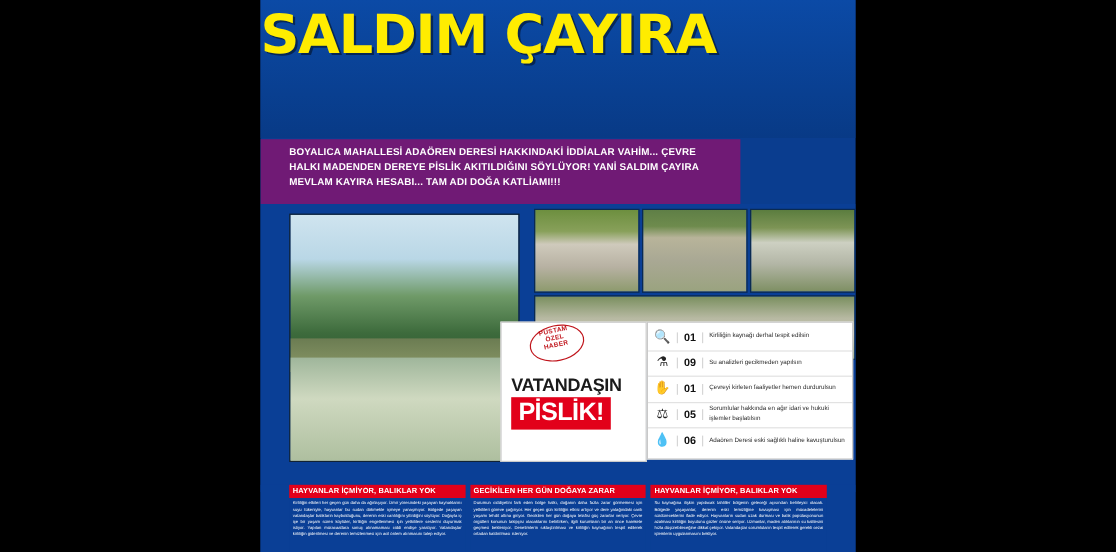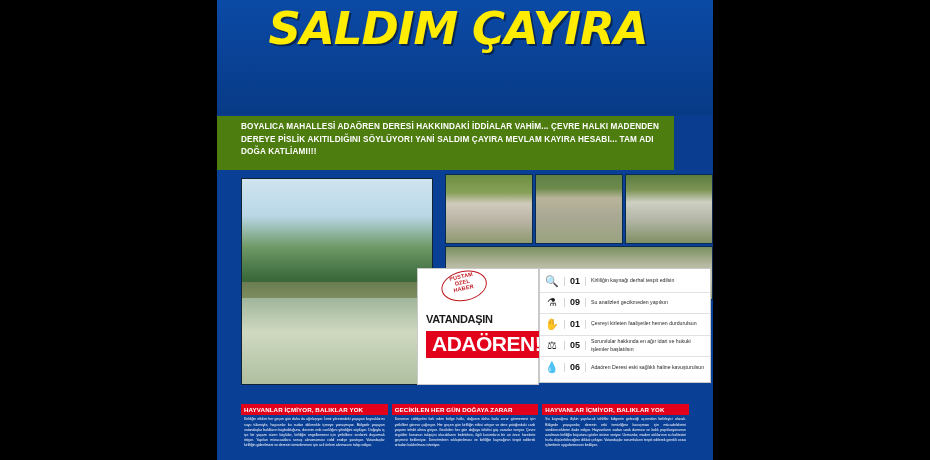--- a/index.html
+++ b/index.html
@@ -35,22 +35,21 @@
     left: 0; top: 0;
     width: 496px;
     height: 115px;
     background: #0a3f96;
     background: linear-gradient(180deg,#0b4aa6 0%, #083a86 100%);
   }
   .headline {
     color: #ffec00;
     font-family: "DejaVu Sans", sans-serif;
     font-weight: 900;
-    font-style: italic;
-    text-align: center;
+    text-align: left;
     letter-spacing: -1px;
     line-height: 0.92;
     padding-right: 14px;
     text-shadow: 2px 2px 0 rgba(0,0,0,0.45);
   }
   .headline .l1 {
     display: block;
     font-size: 45px;
     padding-top: 8px;
   }
@@ -63,23 +62,23 @@
     color: #e2001a;
     font-size: 47px;
     font-weight: 900;
     -webkit-text-stroke: 1px #fff;
   }
   
   .deck {
     position: absolute;
     left: 0;
     top: 116px;
-    width: 457px;
+    width: 400px;
     height: 54px;
-    background: #4d7c0f;
+    background: #701a75;
   }
   .deck p {
     margin: 0;
     padding: 5px 14px 0 24px;
     color: #ffffff;
     font-size: 8.2px;
     font-weight: bold;
     line-height: 1.55;
     letter-spacing: 0.15px;
   }
@@ -163,21 +162,21 @@
     position:absolute;
     left: 6px; top: -2px;
     width: 44px; height: 28px;
     border: 1.4px solid #c0151c;
     border-radius: 50%;
   }
   .demand-title {
     position: absolute;
     left: 8px;
     top: 44px;
-    font-size: 11px;
+    font-size: 15px;
     font-weight: bold;
     color: #1a1a1a;
     letter-spacing: -0.3px;
   }
   .demand-sub {
     position: absolute;
     left: 8px;
     top: 62px;
     background: #e2001a;
     color: #ffffff;
@@ -292,21 +291,21 @@
       <div class="photo-top p3"></div>
       <div class="photo-lower"></div>
 
       <div class="demand-box">
         <div class="stamp">
           <span class="s1">PUSTAM</span>
           <span class="s2">ÖZEL</span>
           <span class="s3">HABER</span>
         </div>
         <div class="demand-title">VATANDAŞIN</div>
-        <div class="demand-sub">ADAÖREN!</div>
+        <div class="demand-sub">PİSLİK!</div>
       </div>
 
       <div class="demands">
         <div class="demand-row">
           <div class="d-icon">🔍</div>
           <div class="d-num">01</div>
           <div class="d-text">Kirliliğin kaynağı derhal tespit edilsin</div>
         </div>
         <div class="demand-row">
           <div class="d-icon">⚗</div>

